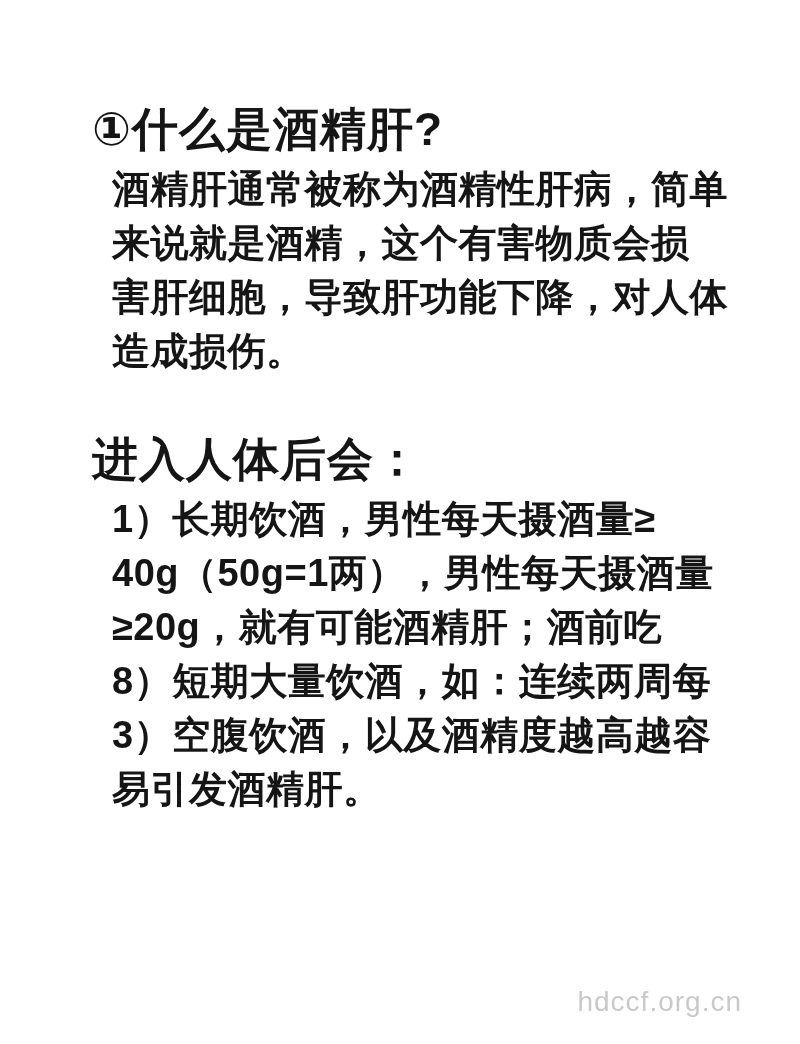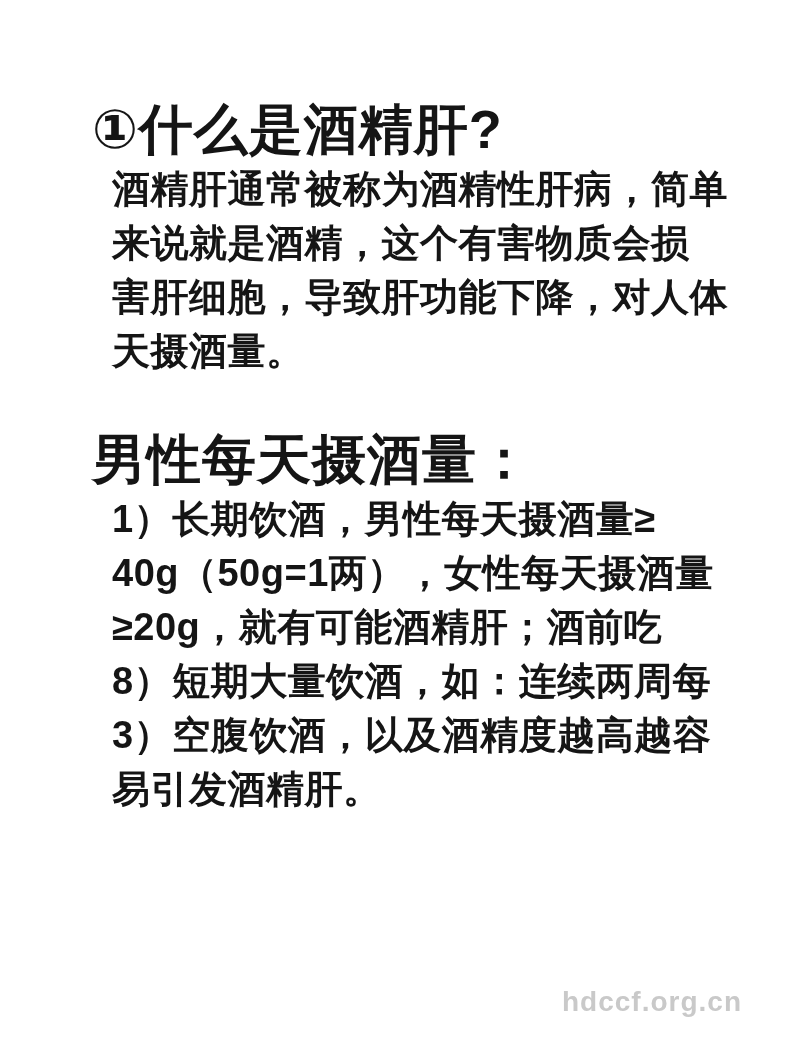--- a/index.html
+++ b/index.html
@@ -13,21 +13,21 @@
     color: #151515;
   }
   .content {
     position: absolute;
     top: 98px;
     left: 92px;
     right: 58px;
   }
   .section-heading {
     margin: 0;
-    font-size: 54px;
+    font-size: 46px;
     line-height: 62px;
     font-weight: 800;
     letter-spacing: 1px;
     color: #151515;
     white-space: nowrap;
   }
   .body-lines { margin: 2px 0 0 0; }
   .text-line {
     font-size: 38px;
     line-height: 54px;
@@ -36,50 +36,50 @@
     color: #151515;
     white-space: nowrap;
     margin-left: 20px;
   }
   .section-gap { height: 50px; }
   .watermark {
     position: absolute;
     right: 58px;
     bottom: 26px;
     font-size: 28px;
-    font-weight: 700;
+    font-weight: 400;
     letter-spacing: 1px;
     color: #c9c9c9;
     font-family: "Liberation Sans", "DejaVu Sans", sans-serif;
     margin-left: 24px;
   }
 </style>
 </head>
 <body>
 
 <div class="page">
   <div class="content">
 
     <section>
       <h1 class="section-heading">①什么是酒精肝?</h1>
       <div class="body-lines">
         <div class="text-line">酒精肝通常被称为酒精性肝病，简单</div>
         <div class="text-line">来说就是酒精，这个有害物质会损</div>
         <div class="text-line">害肝细胞，导致肝功能下降，对人体</div>
-        <div class="text-line">天摄酒量。</div>
+        <div class="text-line">造成损伤。</div>
       </div>
     </section>
 
     <div class="section-gap"></div>
 
     <section>
-      <h1 class="section-heading">男性每天摄酒量：</h1>
+      <h1 class="section-heading">进入人体后会：</h1>
       <div class="body-lines">
         <div class="text-line">1）长期饮酒，男性每天摄酒量≥</div>
-        <div class="text-line">40g（50g=1两），女性每天摄酒量</div>
+        <div class="text-line">40g（50g=1两），男性每天摄酒量</div>
         <div class="text-line">≥20g，就有可能酒精肝；酒前吃</div>
         <div class="text-line">8）短期大量饮酒，如：连续两周每</div>
         <div class="text-line">3）空腹饮酒，以及酒精度越高越容</div>
         <div class="text-line">易引发酒精肝。</div>
       </div>
     </section>
 
   </div>
 
   <div class="watermark">hdccf.org.cn</div>

